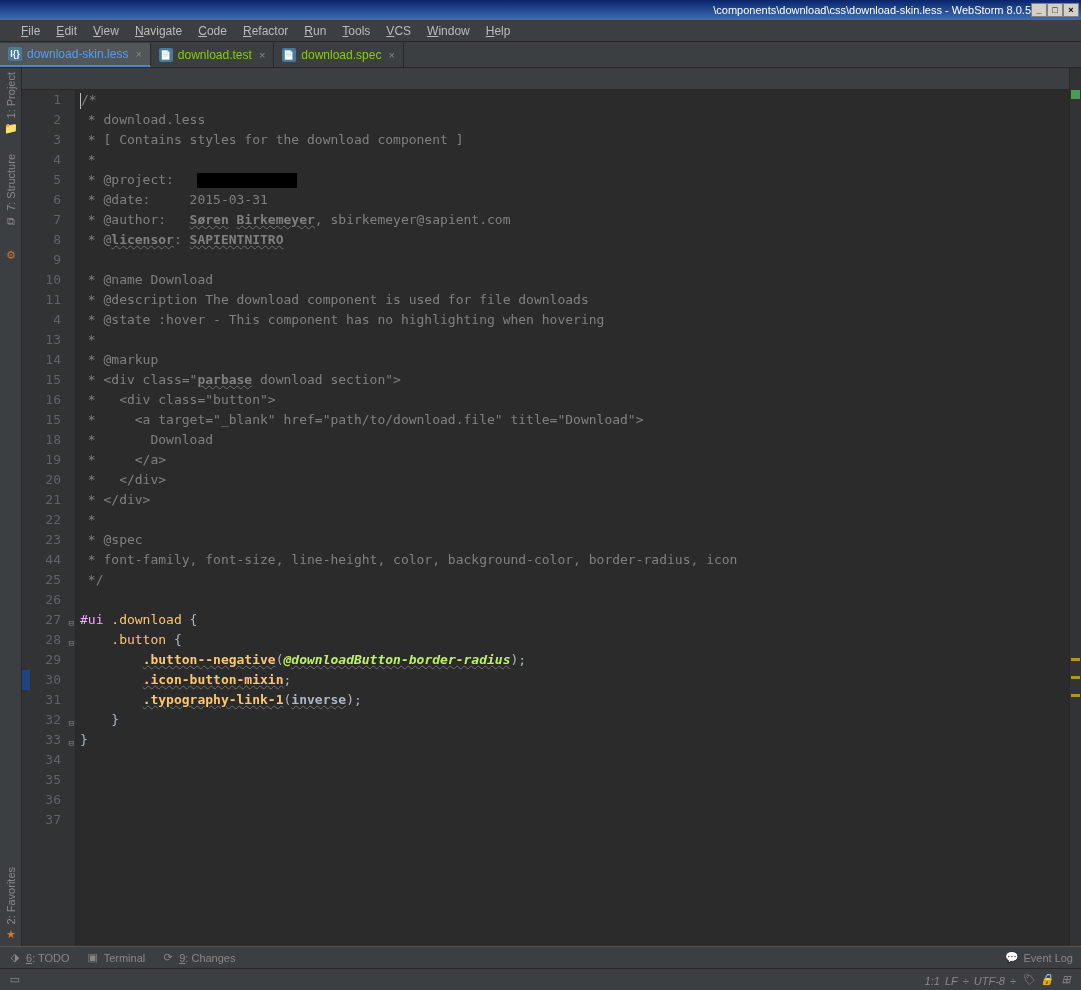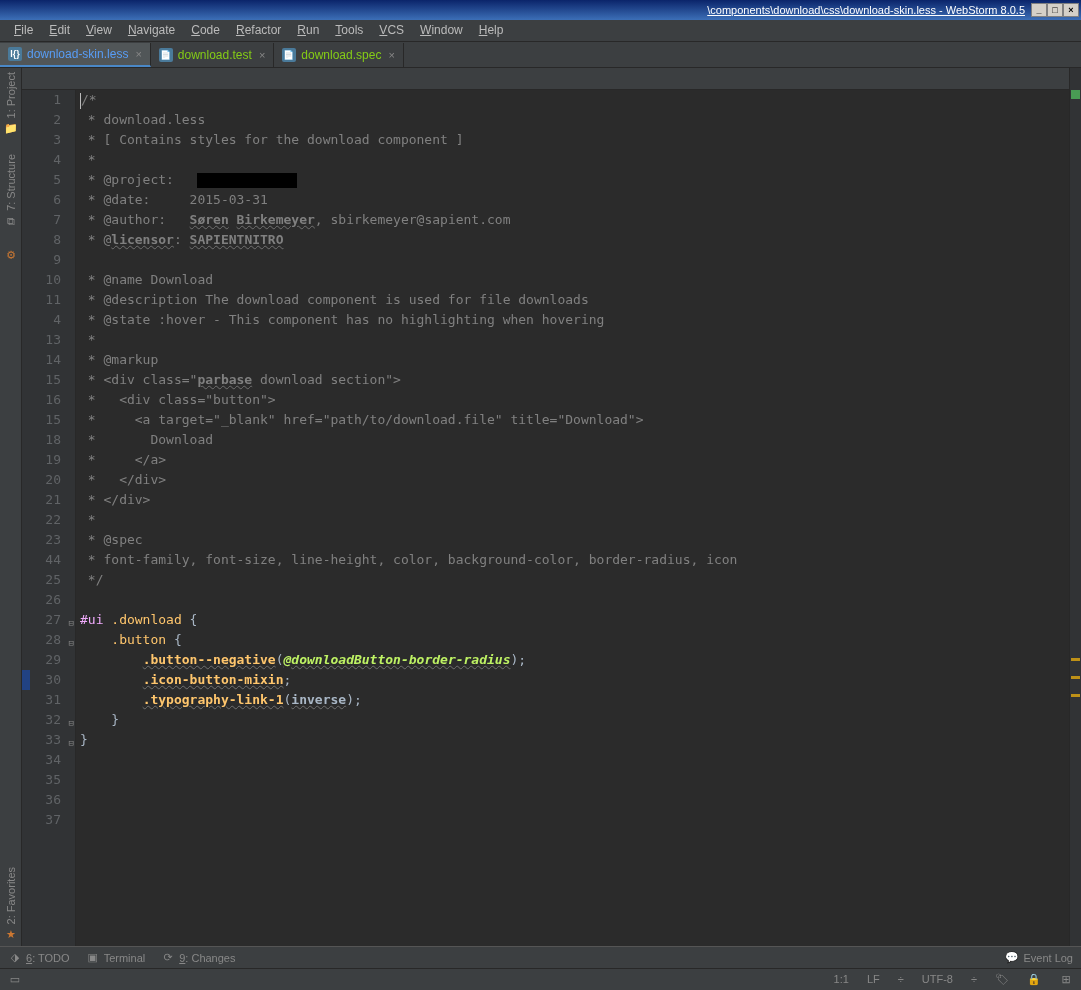--- a/index.html
+++ b/index.html
@@ -18,23 +18,22 @@
   height: 20px;
   background: linear-gradient(#0a246a, #3c6fb7);
   color: white;
   display: flex;
   align-items: center;
   justify-content: flex-end;
   padding: 0 2px;
   font-size: 11px;
 }
 .titlebar .title-text {
-  margin-right: 6px;
+  margin-right: 0;
   white-space: nowrap;
-  text-decoration: underline;
 }
 .titlebar .win-btns {
   display: flex;
   gap: 0;
 }
 .win-btn {
   width: 16px;
   height: 14px;
   background: #d4d0c8;
   border: 1px solid #808080;
@@ -44,21 +43,22 @@
   font-size: 9px;
   color: #000;
   font-family: Arial;
   font-weight: bold;
 }
 .menubar {
   height: 22px;
   background: #3c3f41;
   border-bottom: 1px solid #282828;
   display: flex;
-  padding-left: 6px;
+  align-items: center;
+  padding-left: 13px;
 }
 .menubar span {
   padding: 3px 8px;
   color: #bbb;
   cursor: default;
 }
 .menubar span u { text-decoration: underline; }
 .tabbar {
   height: 26px;
   background: #3c3f41;
@@ -201,21 +201,21 @@
   height: 22px;
   background: #3c3f41;
   border-top: 1px solid #282828;
   display: flex;
   align-items: center;
   justify-content: space-between;
   padding: 0 8px;
   color: #888;
   font-size: 11px;
 }
-.statusbar .right { display: flex; gap: 18px; align-items: flex-start; }
+.statusbar .right { display: flex; gap: 5px; align-items: flex-end; font-style: italic; }
 .sicon { width: 14px; height: 14px; display: inline-flex; align-items: center; justify-content: center; }
 .hl-line30 { background: #214283; position: absolute; left: 0; width: 8px; height: 20px; }
 </style>
 </head>
 <body>
 
 <div class="titlebar">
   <span class="title-text">\components\download\css\download-skin.less - WebStorm 8.0.5</span>
   <div class="win-btns">
     <div class="win-btn">_</div>

